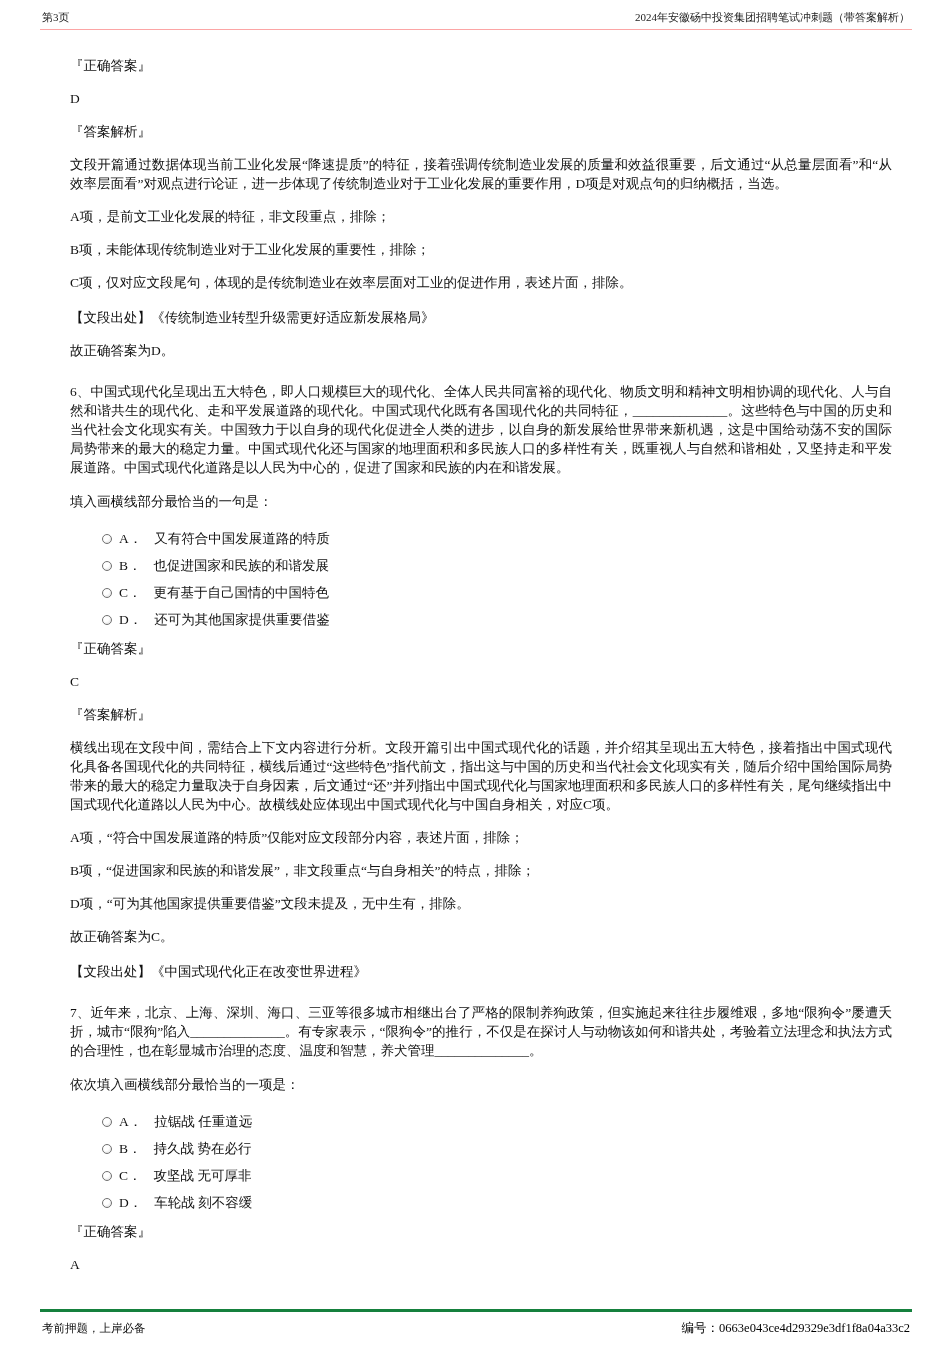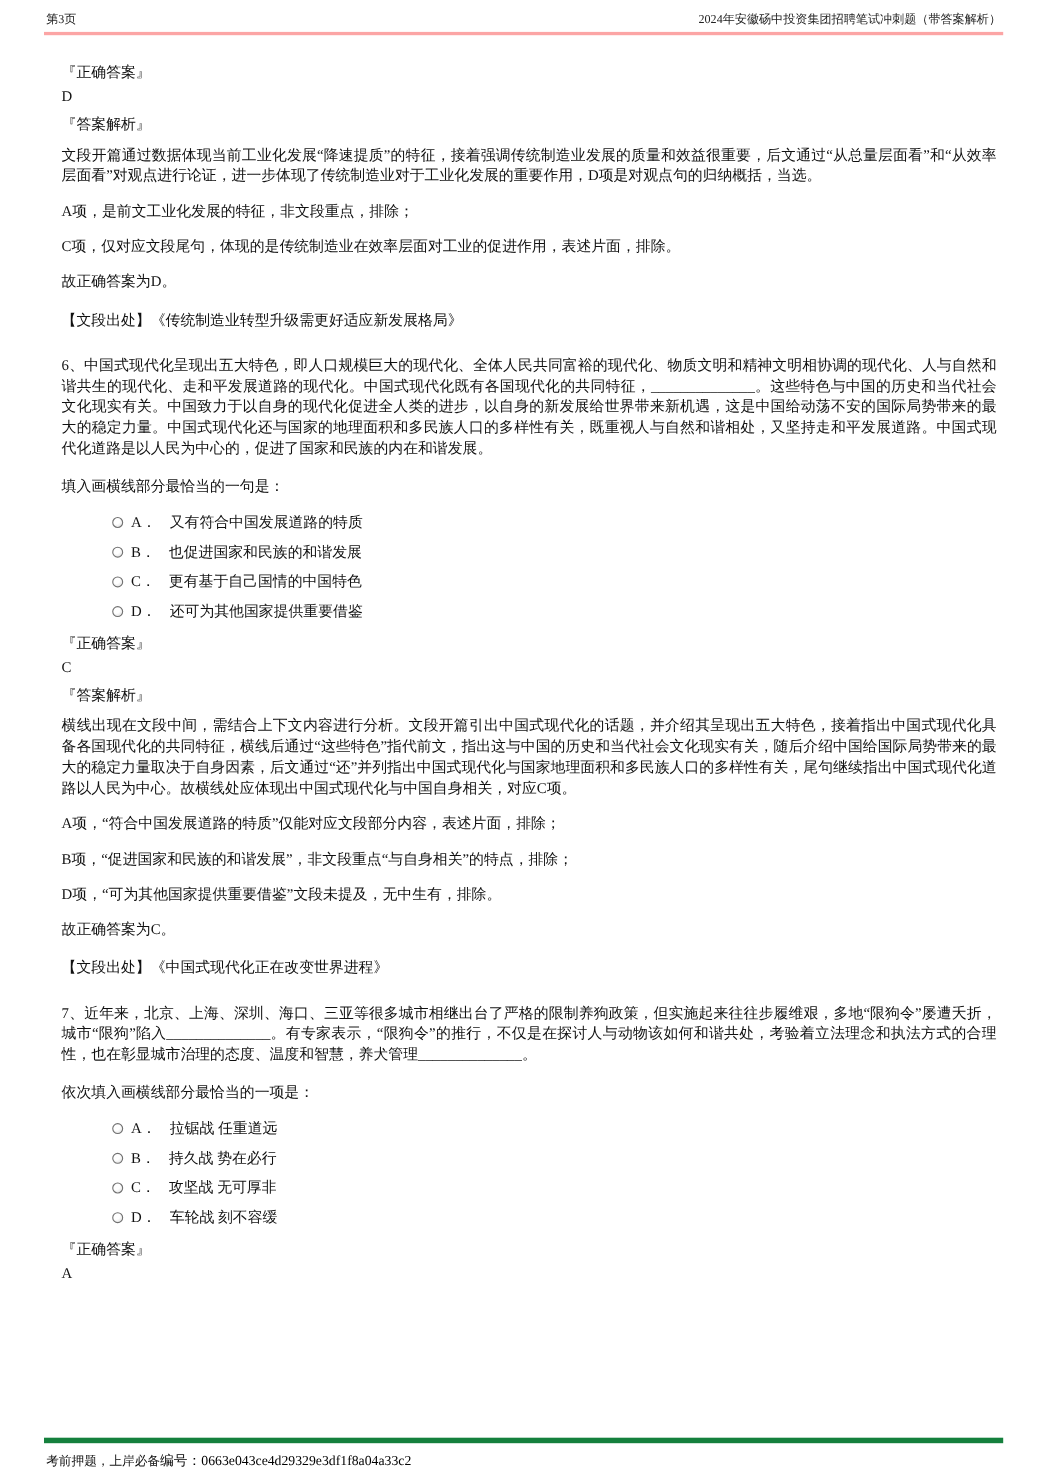--- a/index.html
+++ b/index.html
@@ -7,79 +7,80 @@
   body {
     width: 950px; height: 1345px;
     background: #ffffff;
     color: #111;
     font-family: "Liberation Serif", "DejaVu Serif", serif;
   }
   .page { position: relative; width: 950px; height: 1345px; overflow: hidden; background: #fff; }
 
   .header {
     position: absolute; top: 0; left: 40px; right: 38px;
-    border-bottom: 3px solid #fca5a5;
+    border-bottom: 1px solid #fca5a5;
     padding: 10px 2px 4px 2px;
     display: flex; justify-content: space-between; align-items: baseline;
     font-size: 11px; color: #222;
   }
 
   .content {
     position: absolute; top: 32px; left: 56px; width: 850px;
     padding-top: 18px;
     font-size: 13.5px; line-height: 19px;
   }
 
-  .para { margin: 0; }
+  .para { margin: 14px; }
   .bracket-label { margin-top: 6px; }
   .answer-value { margin-top: 3px; }
   .analysis { margin-top: 9px; text-align: justify; }
   .point { margin-top: 13px; }
   .source { margin-top: 16px; }
   .stem { margin-top: 22px; text-align: justify; }
   .prompt { margin-top: 15px; }
 
   .options { margin: 10px 0 2px 46px; }
   .option-row { display: flex; align-items: center; height: 27px; }
   .radio {
     width: 10px; height: 10px; flex: none;
     border: 1px solid #707070; border-radius: 50%;
     background: radial-gradient(circle at 35% 30%, #ffffff 40%, #d8d8d8);
     margin-right: 7px;
   }
   .option-letter { margin-right: 12px; }
 
   .footer {
     position: absolute; left: 40px; right: 38px; bottom: 8px;
-    border-top: 5px solid #15803d;
+    border-top: 3px solid #15803d;
     padding: 8px 2px 0 2px;
-    display: flex; align-items: baseline;
+    display: flex; justify-content: space-between; align-items: baseline;
   }
   .footer-left { font-size: 11.5px; color: #111; }
   .footer-right { font-size: 12.5px; font-weight: normal; color: #000; }
 </style>
 </head>
 <body>
 
 <div class="page">
 
   <div class="header">
     <span>第3页</span>
     <span>2024年安徽砀中投资集团招聘笔试冲刺题（带答案解析）</span>
   </div>
 
   <div class="content">
       <div class="para bracket-label">『正确答案』</div>
       <div class="para answer-value">D</div>
       <div class="para bracket-label">『答案解析』</div>
       <div class="para analysis">文段开篇通过数据体现当前工业化发展“降速提质”的特征，接着强调传统制造业发展的质量和效益很重要，后文通过“从总量层面看”和“从效率层面看”对观点进行论证，进一步体现了传统制造业对于工业化发展的重要作用，D项是对观点句的归纳概括，当选。</div>
       <div class="para point">A项，是前文工业化发展的特征，非文段重点，排除；</div>
+      <div class="para point">B项，未能体现传统制造业对于工业化发展的重要性，排除；</div>
       <div class="para point">C项，仅对应文段尾句，体现的是传统制造业在效率层面对工业的促进作用，表述片面，排除。</div>
+      <div class="para source">【文段出处】《传统制造业转型升级需更好适应新发展格局》</div>
       <div class="para point">故正确答案为D。</div>
-      <div class="para source">【文段出处】《传统制造业转型升级需更好适应新发展格局》</div>
       <div class="para stem">6、中国式现代化呈现出五大特色，即人口规模巨大的现代化、全体人民共同富裕的现代化、物质文明和精神文明相协调的现代化、人与自然和谐共生的现代化、走和平发展道路的现代化。中国式现代化既有各国现代化的共同特征，______________。这些特色与中国的历史和当代社会文化现实有关。中国致力于以自身的现代化促进全人类的进步，以自身的新发展给世界带来新机遇，这是中国给动荡不安的国际局势带来的最大的稳定力量。中国式现代化还与国家的地理面积和多民族人口的多样性有关，既重视人与自然和谐相处，又坚持走和平发展道路。中国式现代化道路是以人民为中心的，促进了国家和民族的内在和谐发展。</div>
       <div class="para prompt">填入画横线部分最恰当的一句是：</div>
       <div class="options">
         <div class="option-row">
           <span class="radio"></span>
           <span class="option-letter">A．</span>
           <span class="option-text">又有符合中国发展道路的特质</span>
         </div>
         <div class="option-row">
           <span class="radio"></span>

